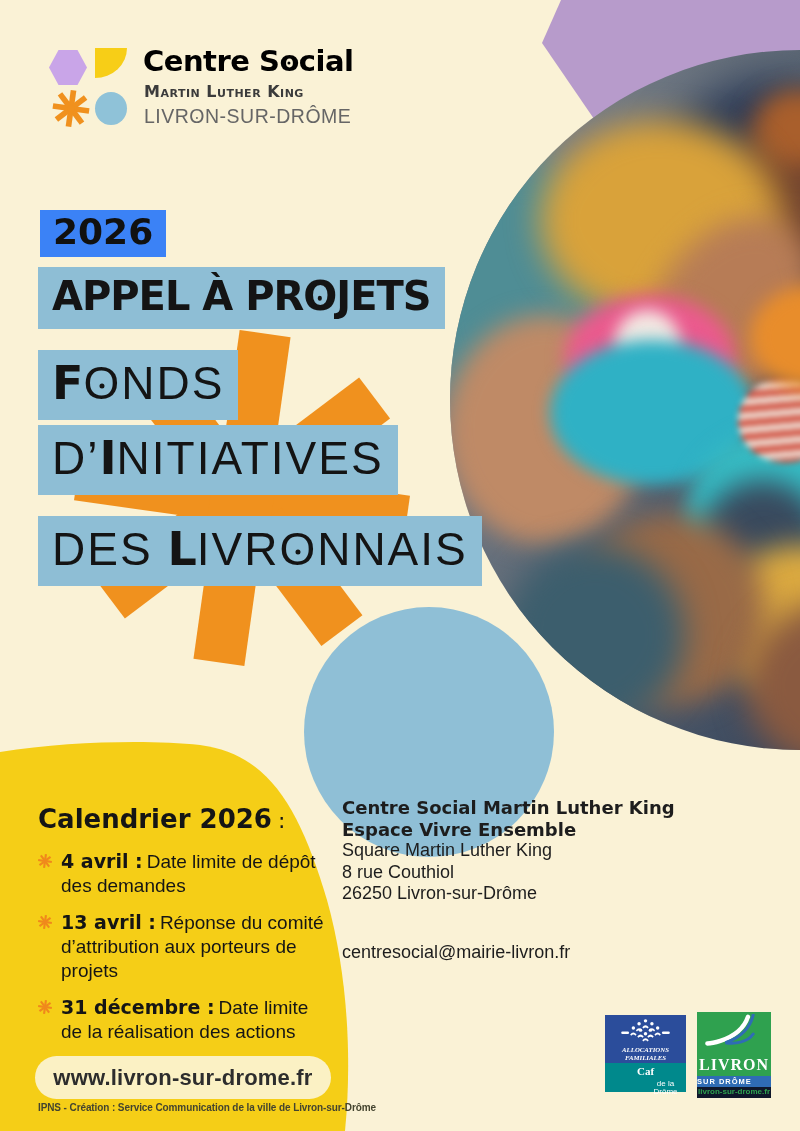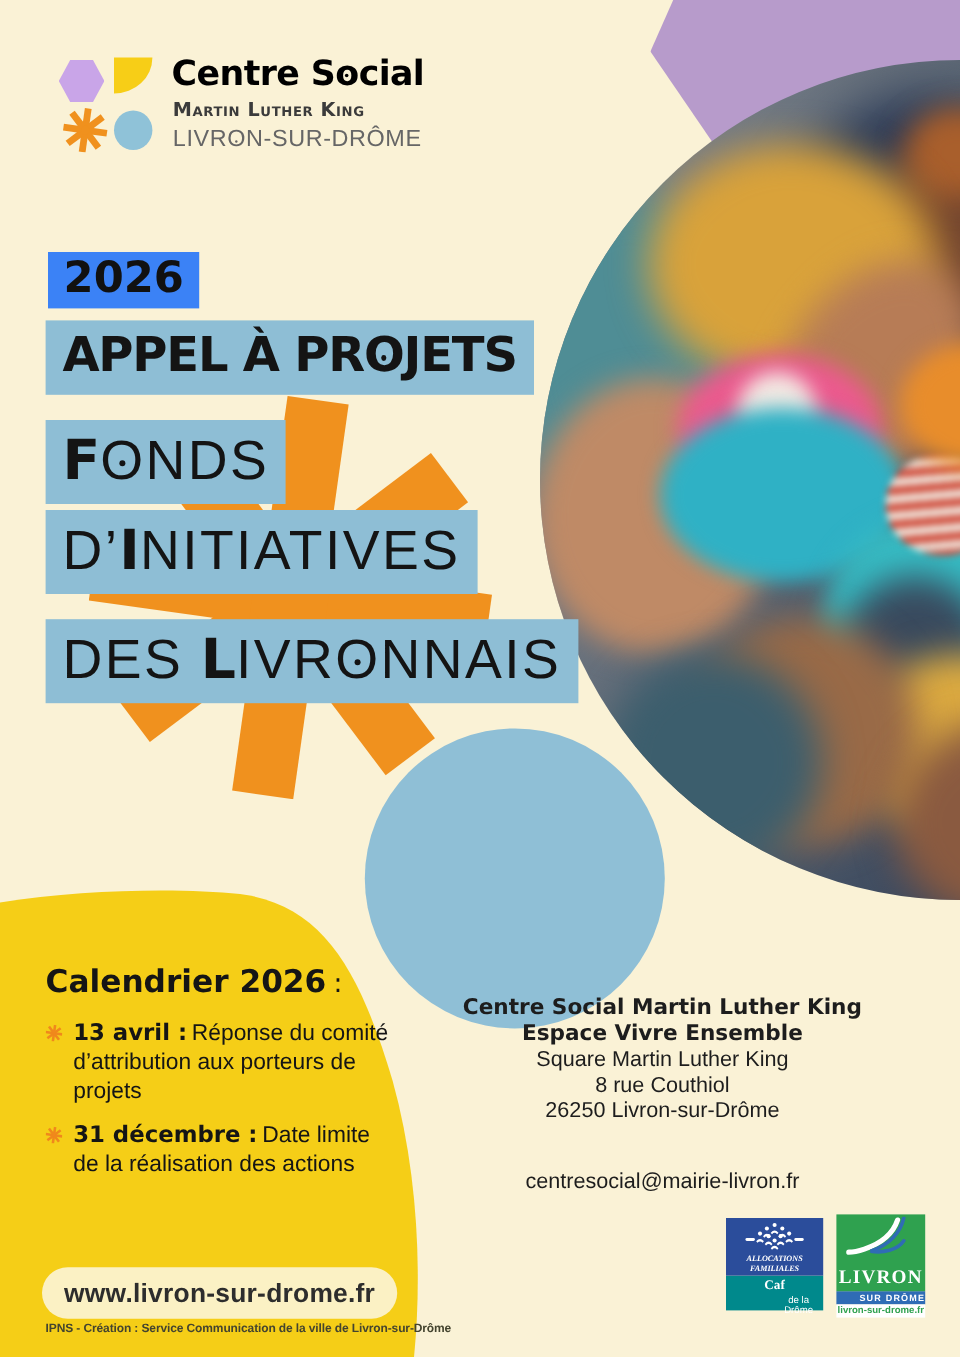--- a/index.html
+++ b/index.html
@@ -79,43 +79,43 @@
   .cal-text{font-size:19px;line-height:1.26;margin:0;}
   .cal-date{font-family:"DejaVu Sans",sans-serif;font-weight:bold;margin-right:4px;}
 
   .pill{position:absolute;left:35px;top:1056px;width:296px;height:43px;z-index:3;
     background:#FBF1C4;border-radius:22px;display:flex;align-items:center;justify-content:center;}
   .pill span{font-weight:700;font-size:22px;color:#2d2d2d;letter-spacing:0.2px;}
   .credits{position:absolute;left:38px;top:1102px;z-index:3;font-size:10px;font-weight:700;
     color:#44442f;letter-spacing:-0.1px;}
 
   
-  .contact{position:absolute;right:38px;top:797px;width:420px;z-index:3;text-align:center;
-    color:#1d1d1d;font-size:18px;line-height:21.5px;margin-top:32px;}
+  .contact{position:absolute;right:38px;top:797px;width:420px;z-index:3;text-align:left;
+    color:#1d1d1d;font-size:18px;line-height:21.5px;}
   .c-bold{font-family:"DejaVu Sans",sans-serif;font-weight:bold;}
   .c-med{font-weight:400;}
   .c-gap{height:37px;}
 
   
   .caf{position:absolute;left:605px;top:1015px;width:81px;z-index:3;}
   .caf-top{width:81px;height:48px;background:#2B4D9B;position:relative;}
   .caf-icon{position:absolute;left:8px;top:3px;width:65px;height:30px;}
   .caf-alloc{position:absolute;left:0;bottom:1px;width:100%;text-align:center;color:#fff;
     font-family:"Liberation Serif",serif;font-style:italic;font-weight:700;font-size:6.8px;line-height:1.15;}
   .caf-bot{width:81px;height:29px;background:#00898C;color:#fff;text-align:center;}
   .caf-name{font-family:"Liberation Serif",serif;font-weight:700;font-size:11px;line-height:17px;}
   .caf-sub{font-size:8px;line-height:8px;margin-left:40px;}
   .livron{position:absolute;left:697px;top:1012px;width:74px;z-index:3;}
   .liv-green{width:74px;height:64px;background:#2FA14F;position:relative;}
   .liv-swoosh{position:absolute;left:6px;top:2px;width:64px;height:40px;}
   .liv-name{position:absolute;left:0;bottom:2px;width:100%;text-align:center;color:#fff;
     font-family:"Liberation Serif",serif;font-weight:700;font-size:16px;letter-spacing:1px;}
-  .liv-band{width:74px;height:11px;background:#2F6CB5;color:#fff;text-align:right;
+  .liv-band{width:74px;height:11px;background:#2F6CB5;color:#fff;text-align:left;
     font-weight:700;font-size:7.5px;line-height:11px;letter-spacing:1px;}
-  .liv-url{width:74px;height:11px;background:#ffffff;color:#2FA14F;text-align:center;
+  .liv-url{width:74px;height:11px;background:#0f172a;color:#2FA14F;text-align:center;
     font-weight:700;font-size:8px;line-height:10px;}
 </style>
 </head>
 <body>
 
 <div class="page">
 
   <svg style="position:absolute;width:0;height:0" aria-hidden="true">
     <defs>
       <g id="ast">
@@ -196,20 +196,26 @@
   <div class="hl hl-light hl2"><span class="hb">F</span><span class="odot lt">O</span><span class="lt">NDS</span></div>
   <div class="hl hl-light hl3"><span class="lt">D’</span><span class="hb">I</span><span class="lt">NITIATIVES</span></div>
   <div class="hl hl-light hl4"><span class="lt">DES </span><span class="hb">L</span><span class="lt">IVR</span><span class="odot lt">O</span><span class="lt">NNAIS</span></div>
 
   <section class="calendar">
     <h2 class="cal-title"><span>Calendrier 2026</span><span class="cal-colon">:</span></h2>
     <div class="cal-item">
       <svg class="bullet-ast" viewBox="-170 -170 340 340">
           <use href="#ast"></use>
         </svg>
+      <p class="cal-text"><span class="cal-date">4 avril :</span><span>Date limite de dépôt des demandes</span></p>
+    </div>
+    <div class="cal-item">
+      <svg class="bullet-ast" viewBox="-170 -170 340 340">
+          <use href="#ast"></use>
+        </svg>
       <p class="cal-text"><span class="cal-date">13 avril :</span><span>Réponse du comité d’attribution aux porteurs de projets</span></p>
     </div>
     <div class="cal-item">
       <svg class="bullet-ast" viewBox="-170 -170 340 340">
           <use href="#ast"></use>
         </svg>
       <p class="cal-text"><span class="cal-date">31 décembre :</span><span>Date limite de la réalisation des actions</span></p>
     </div>
   </section>
 

